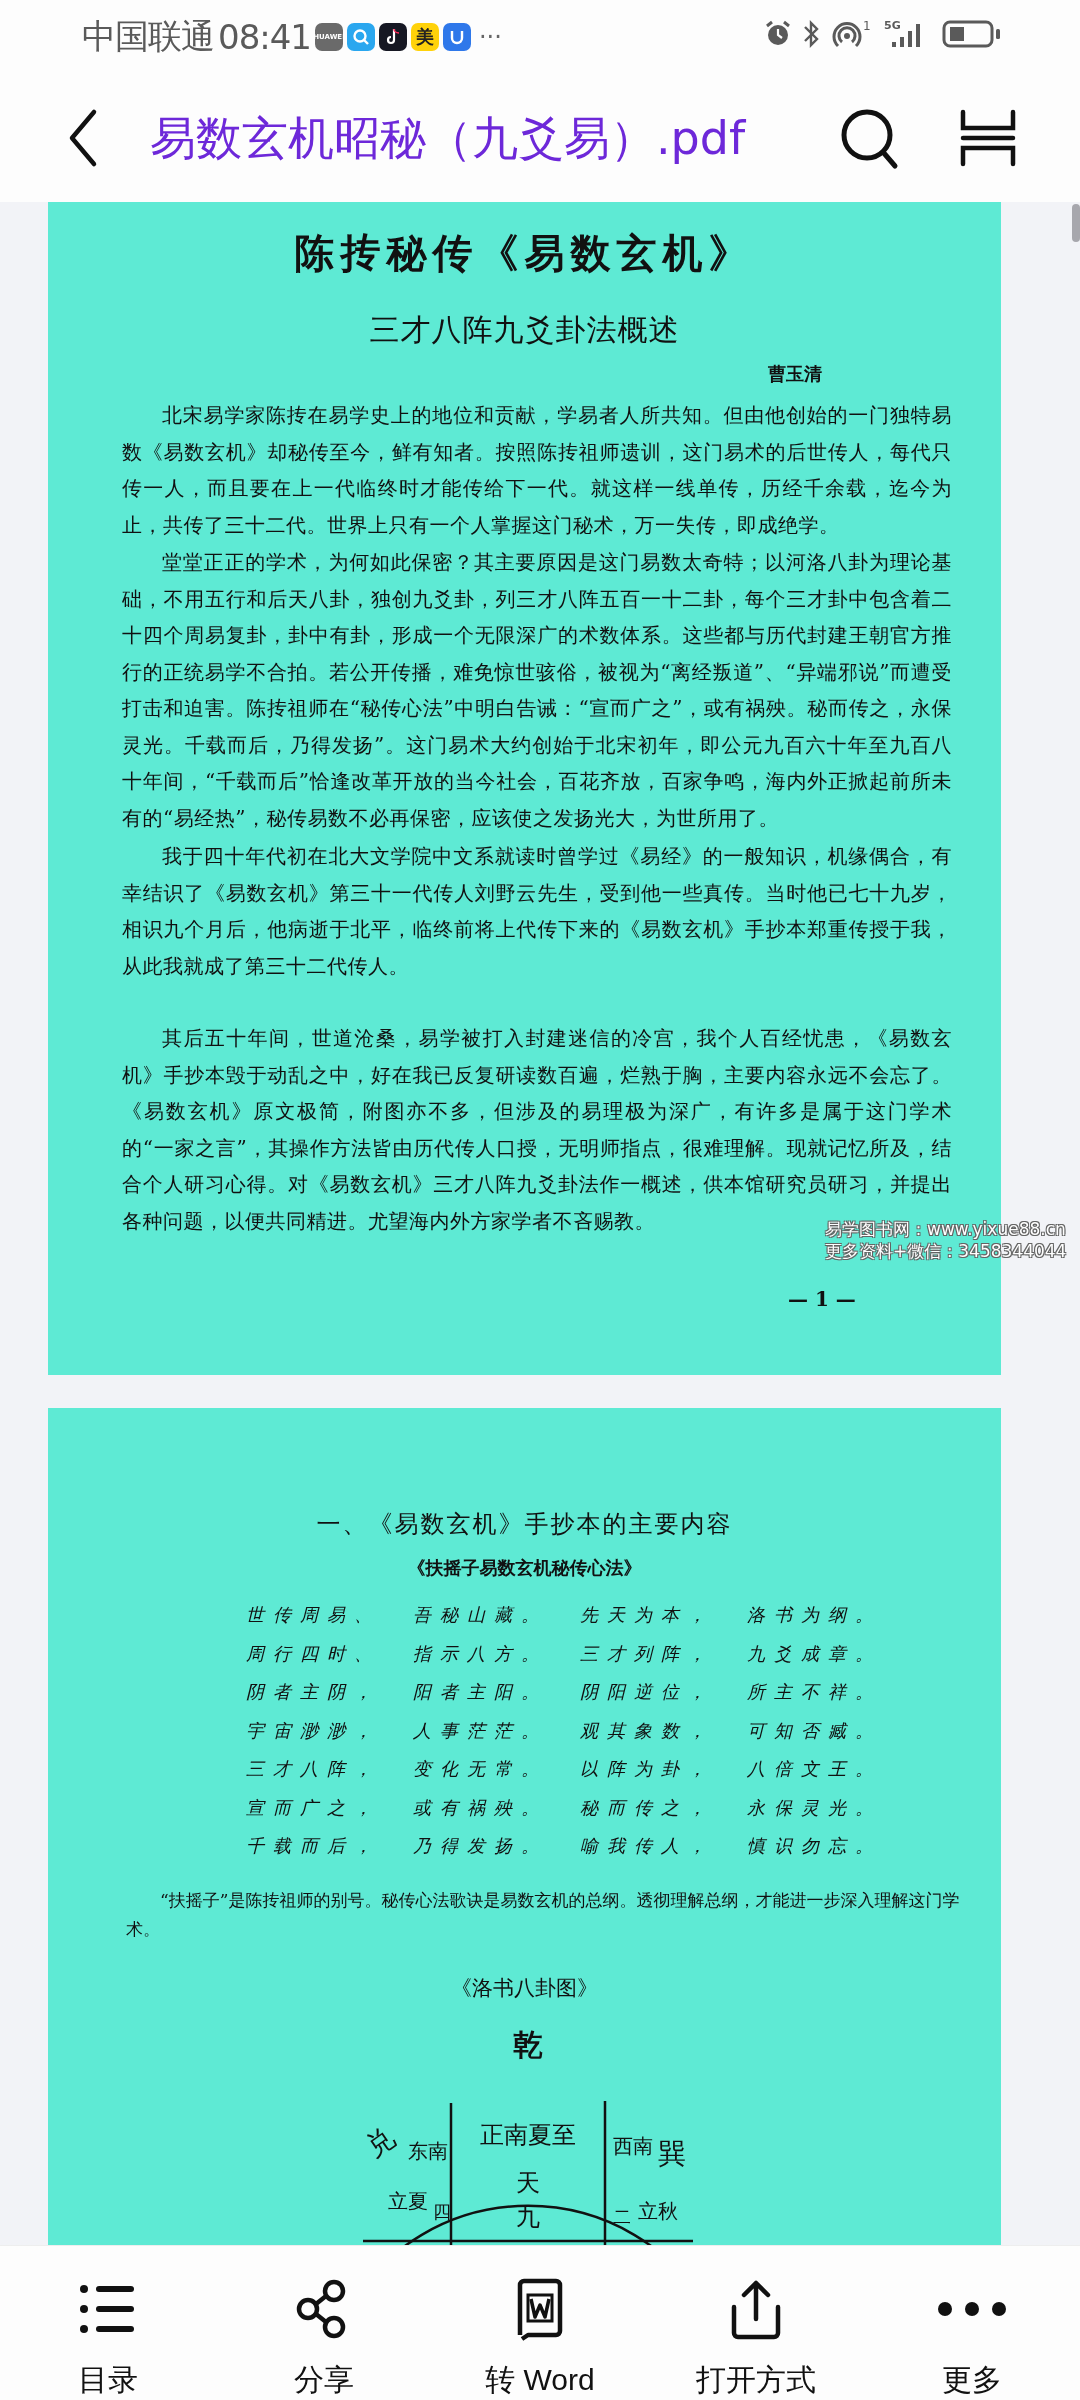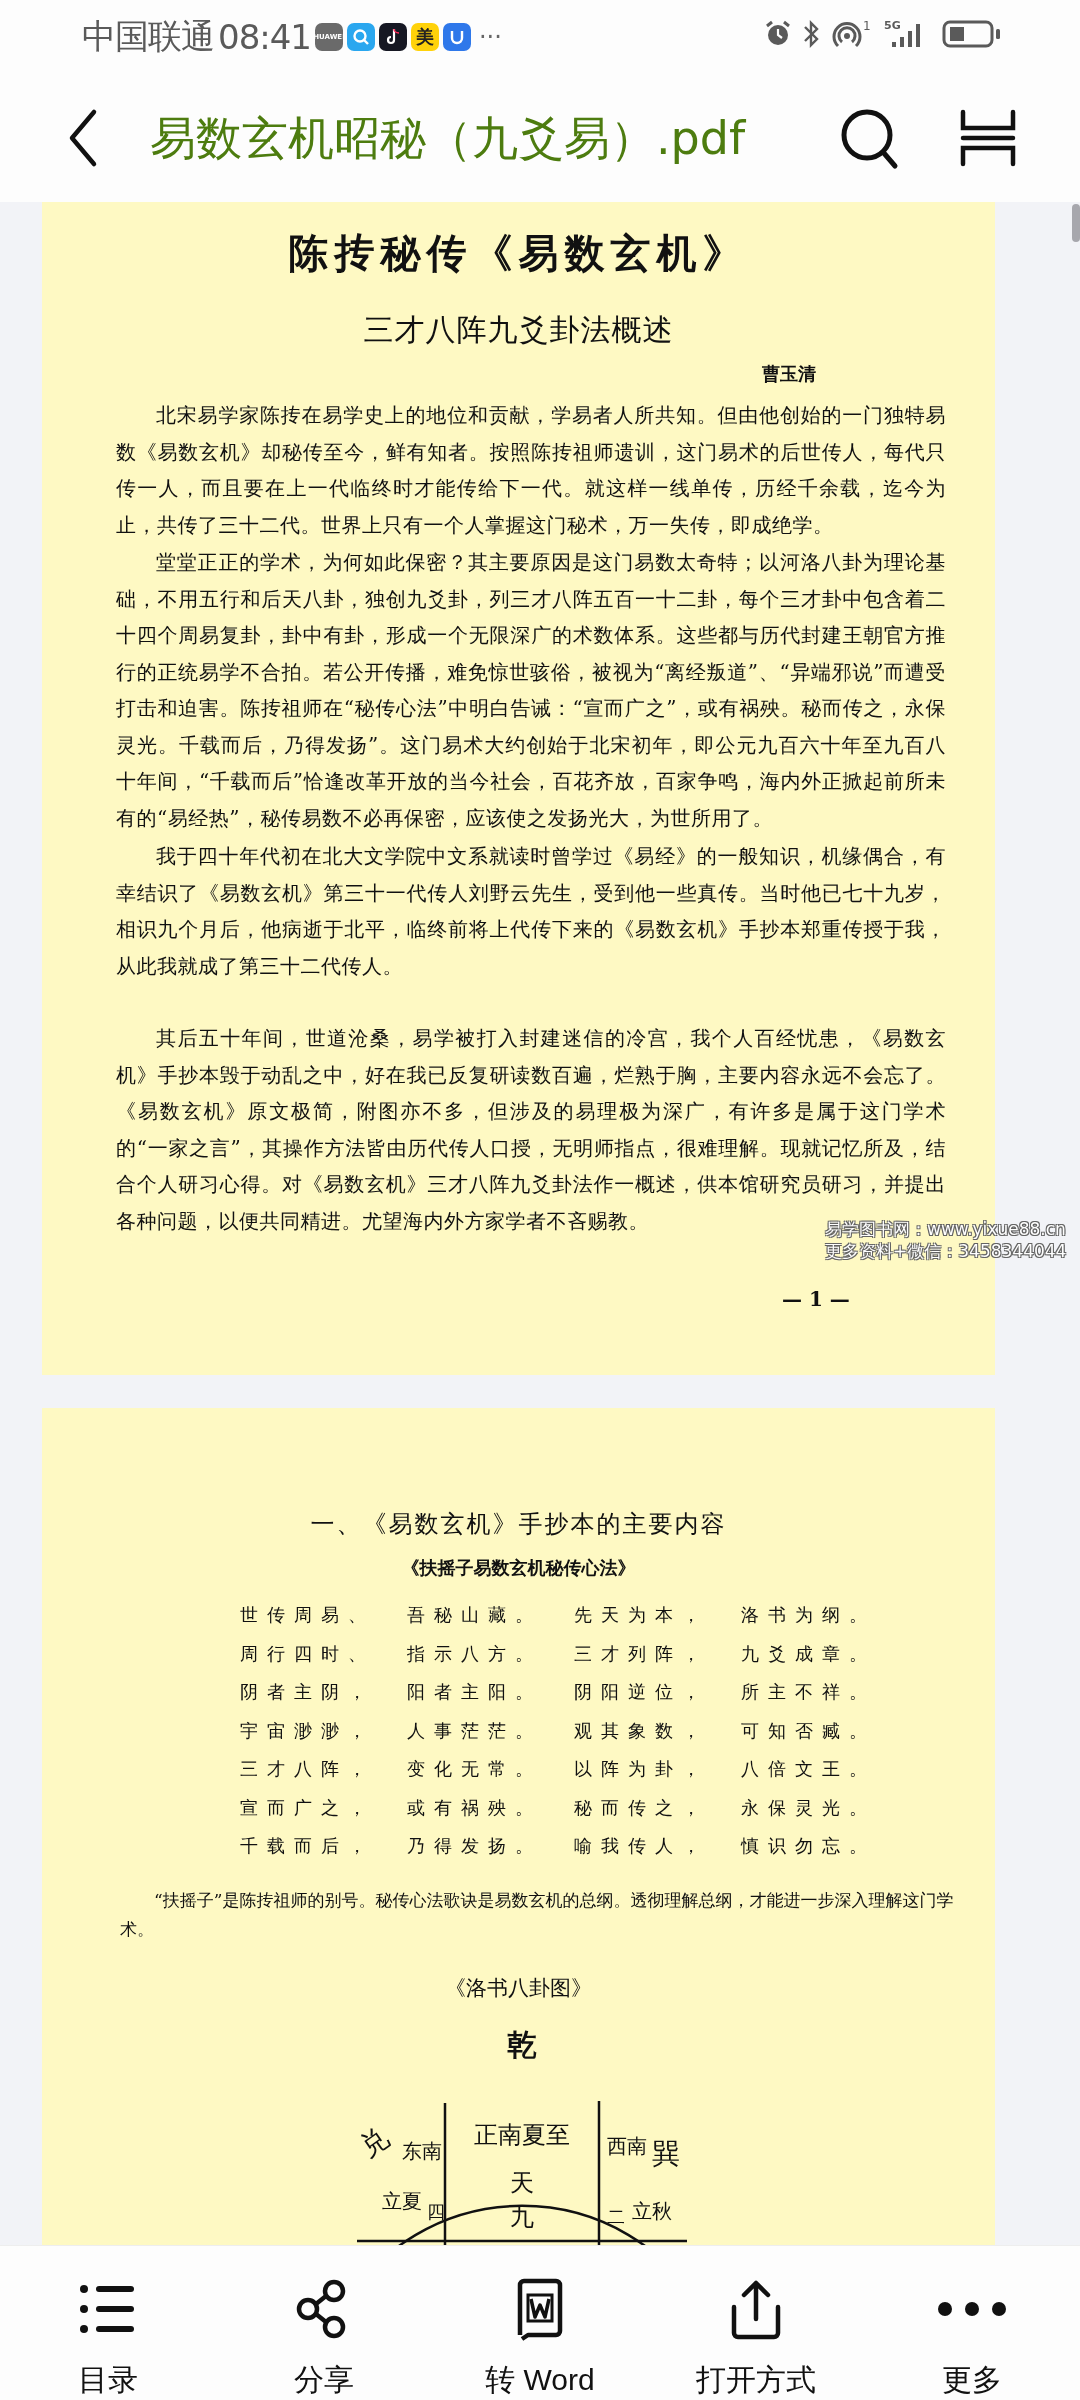--- a/index.html
+++ b/index.html
@@ -24,42 +24,42 @@
   .dots { font-size:24px; color:#666; margin-left:4px; }
   .sb-right { position:absolute; right:78px; top:18px; display:flex; align-items:center; gap:10px; color:#555; }
   .sb-right svg { display:block; }
 
   
   .header {
     position:absolute; left:0; top:70px; width:1080px; height:132px; background:#fdfdfd;
     border-bottom:2px solid #ececec;
   }
   .back-btn { position:absolute; left:64px; top:38px; width:40px; height:60px; }
-  .title { position:absolute; left:150px; top:38px; font-size:46px; color:#4d7c0f; white-space:nowrap; }
+  .title { position:absolute; left:150px; top:38px; font-size:46px; color:#6d28d9; white-space:nowrap; }
   .search-btn { position:absolute; left:838px; top:36px; width:64px; height:64px; }
   .menu-btn { position:absolute; left:958px; top:38px; width:60px; height:60px; }
 
   
   .doc { position:absolute; left:0; top:202px; width:1080px; height:2043px; overflow:hidden; background:#f2f3f7; }
   .scroll-thumb { position:absolute; left:1072px; top:2px; width:8px; height:38px; background:#a7a7ad; border-radius:4px; }
-  .page { position:absolute; left:42px; width:953px; background:#fef9c3; font-family:"DejaVu Serif","Liberation Serif",serif; color:#111; }
+  .page { position:absolute; left:48px; width:953px; background:#5eead4; font-family:"DejaVu Serif","Liberation Serif",serif; color:#111; }
   .page1 { top:0; height:1173px; }
   .page2 { top:1206px; height:900px; }
 
   .p-title { position:absolute; left:0; width:953px; text-align:center; top:24px; font-size:40px; font-weight:bold; letter-spacing:6px; }
   .p-sub { position:absolute; left:0; width:953px; text-align:center; top:108px; font-size:30px; letter-spacing:1px; }
   .p-author { position:absolute; left:720px; top:160px; font-size:18px; font-weight:bold; }
   .para { position:absolute; left:74px; width:830px; font-size:20px; line-height:36.5px; text-indent:2em; text-align:justify; letter-spacing:0.5px; }
   .pnum { position:absolute; left:740px; top:1085px; font-size:20px; font-weight:bold; }
 
   .watermark { position:absolute; left:825px; top:968px; font-size:17px; color:#fff; line-height:22px; text-shadow:0 0 1px #555, 1px 1px 0 #666, -1px -1px 0 #666, 1px -1px 0 #666, -1px 1px 0 #666; white-space:nowrap;margin-top:48px; }
 
   .sec-title { position:absolute; left:0; width:953px; text-align:center; top:100px; font-size:24px; letter-spacing:2px; }
   .sec-sub { position:absolute; left:0; width:953px; text-align:center; top:148px; font-size:18px; font-weight:bold; }
-  .verse { position:absolute; left:198px; top:188px; }
+  .verse { position:absolute; left:198px; top:188px;font-style:italic; }
   .verse-row { display:flex; height:38.5px; align-items:center; }
   .verse-cell { width:167px; font-size:18px; letter-spacing:9px; }
   .note { position:absolute; left:78px; top:478px; width:840px; font-size:17px; line-height:29px; text-indent:2em; }
   .fig-title { position:absolute; left:0; width:953px; text-align:center; top:566px; font-size:21px; }
   .fig { position:absolute; left:280px; top:605px; }
 
   
   .toolbar { position:absolute; left:0; top:2245px; width:1080px; height:155px; background:#fdfdfd; border-top:1px solid #eee; }
   .tb-item { position:absolute; top:0; width:200px; height:155px; display:flex; flex-direction:column; align-items:center; }
   .tb-icon { margin-top:28px; width:70px; height:70px; display:flex; align-items:center; justify-content:center; }

